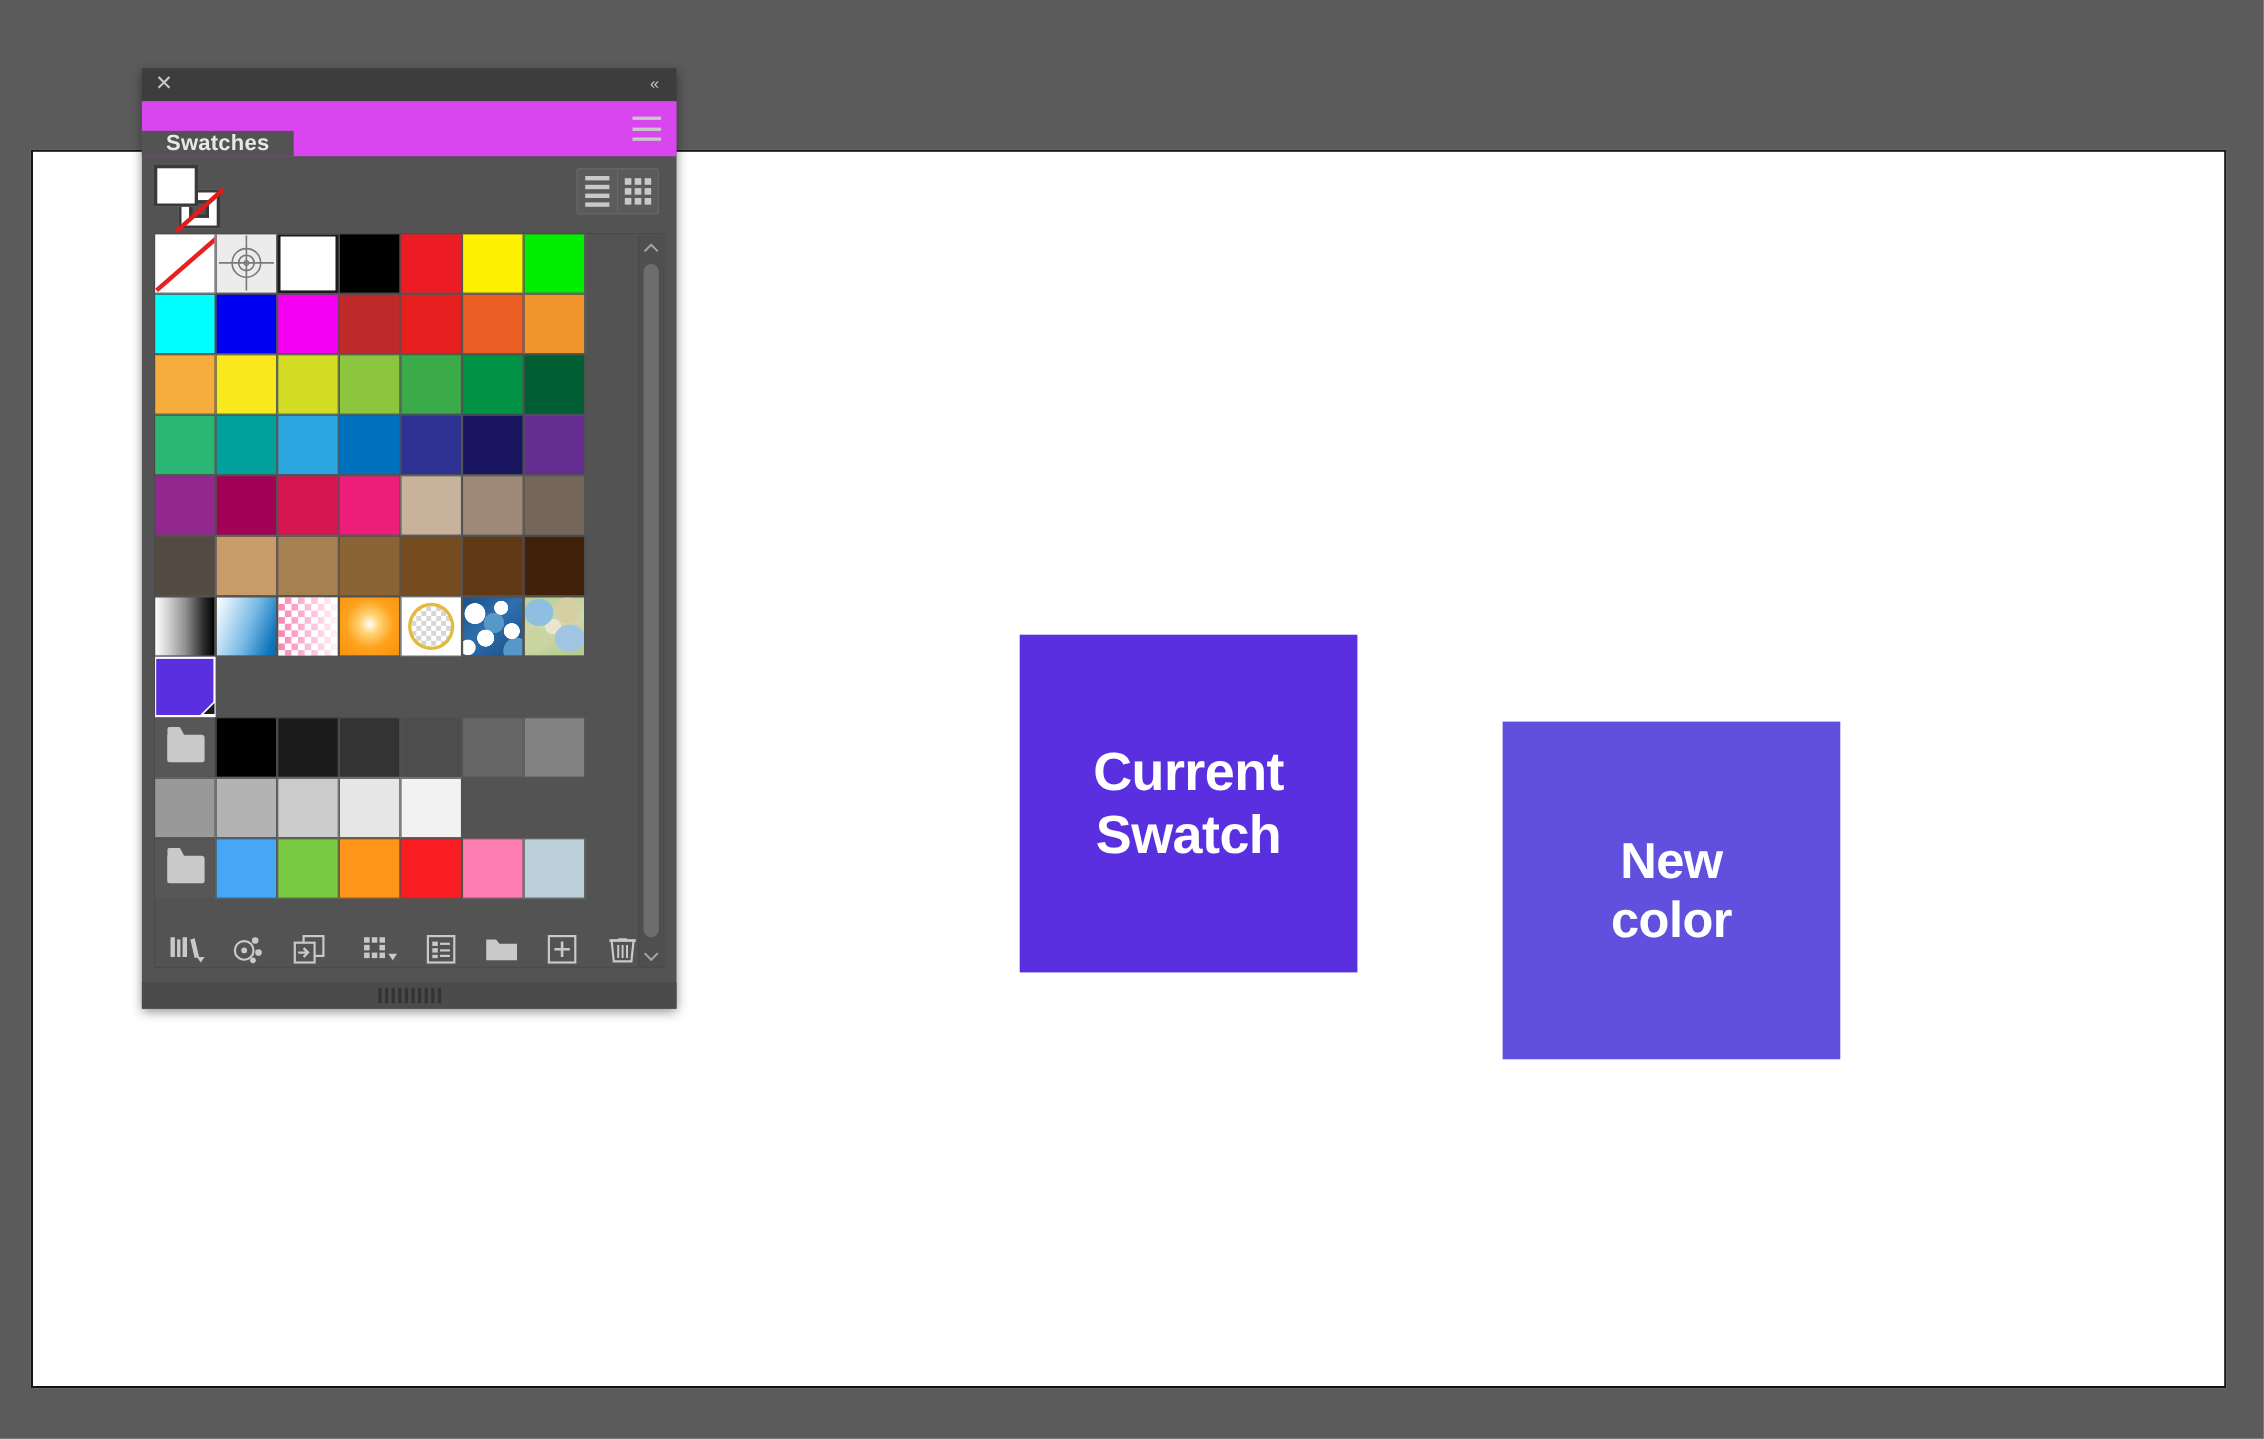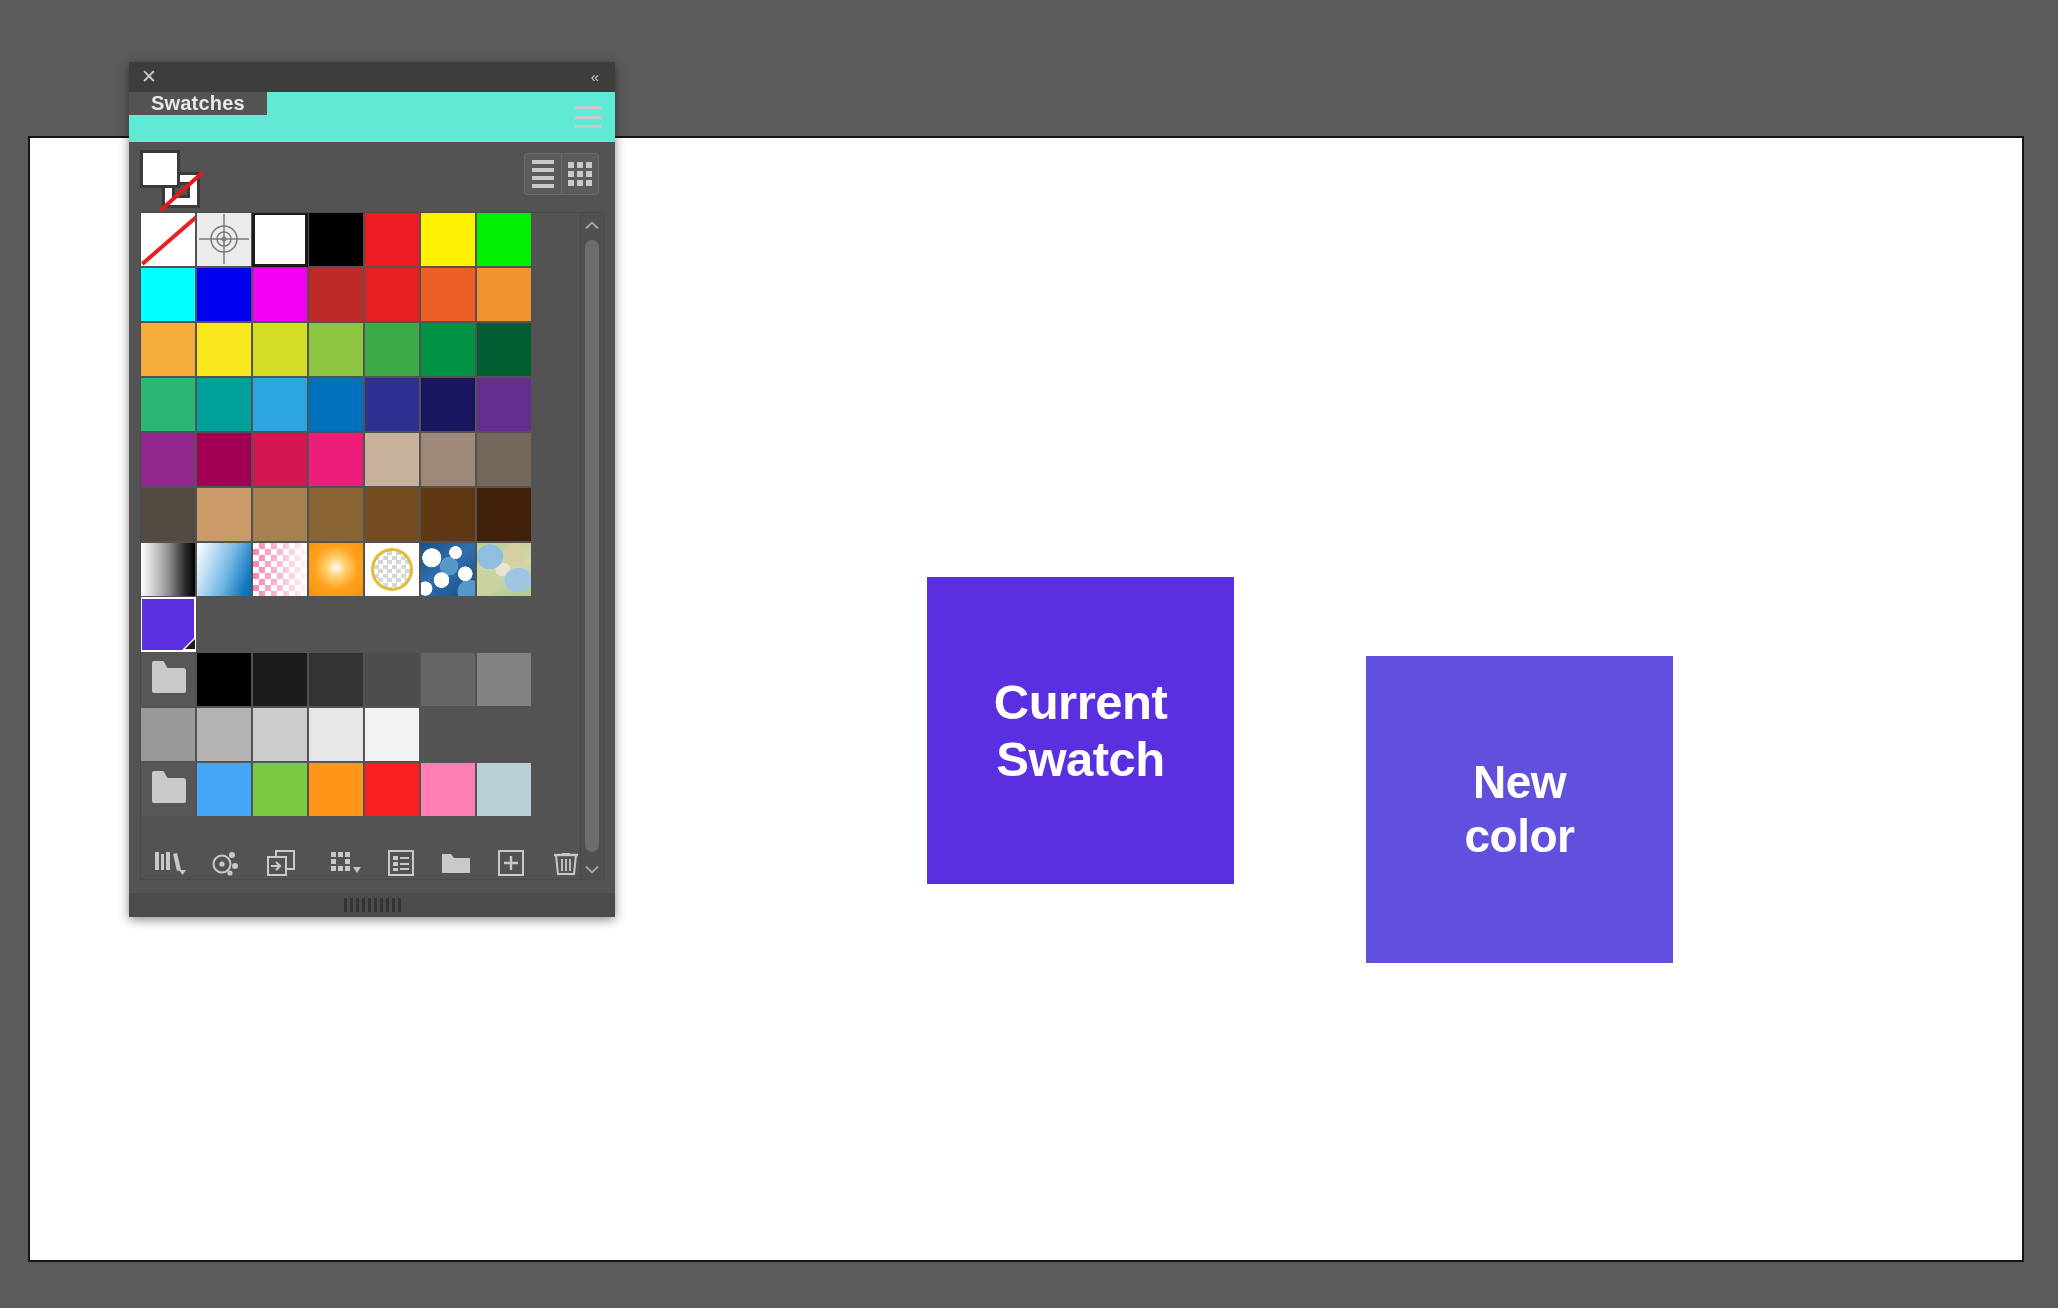--- a/index.html
+++ b/index.html
@@ -73,24 +73,24 @@
     width:22px;height:20px;
     color:#c9c9c9;
     font-size:15px; line-height:20px;
     text-align:center;
     cursor:pointer;
     letter-spacing:-2px;
   }
 
   .panel-tabbar{
     height:50px;
-    background:#5eead4;
+    background:#d946ef;
     position:relative;
     display:flex;
-    align-items:flex-start;
+    align-items:flex-end;
   }
   .panel-tab{
     background:#535353;
     color:#e8e8e8;
     font-size:20px;
     font-weight:bold;
     display:flex;
     align-items:center;
     padding:0 22px;
     cursor:pointer;

